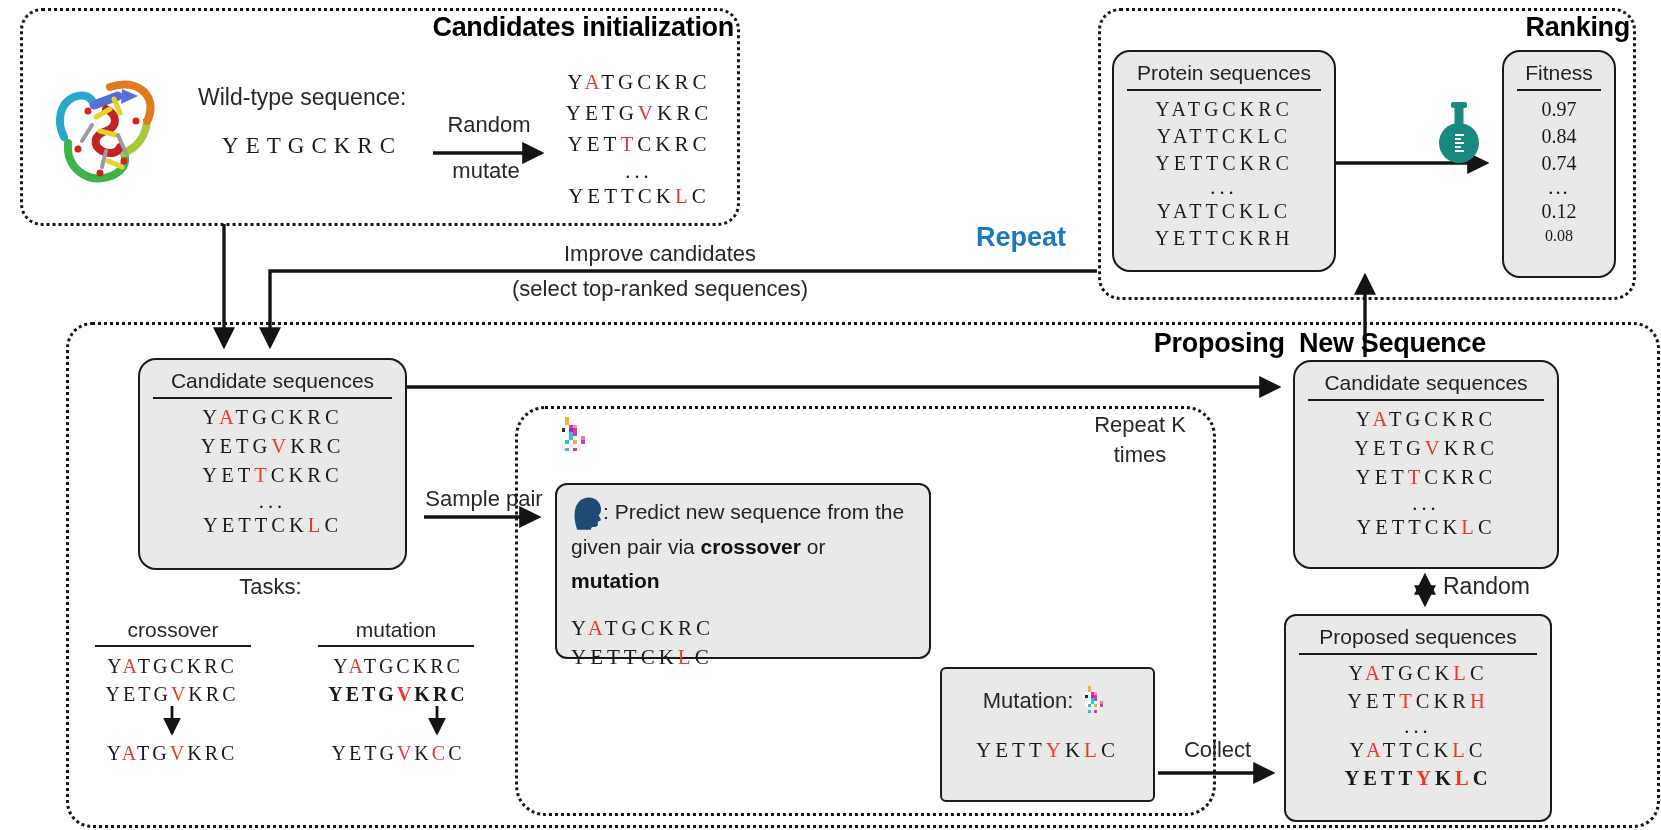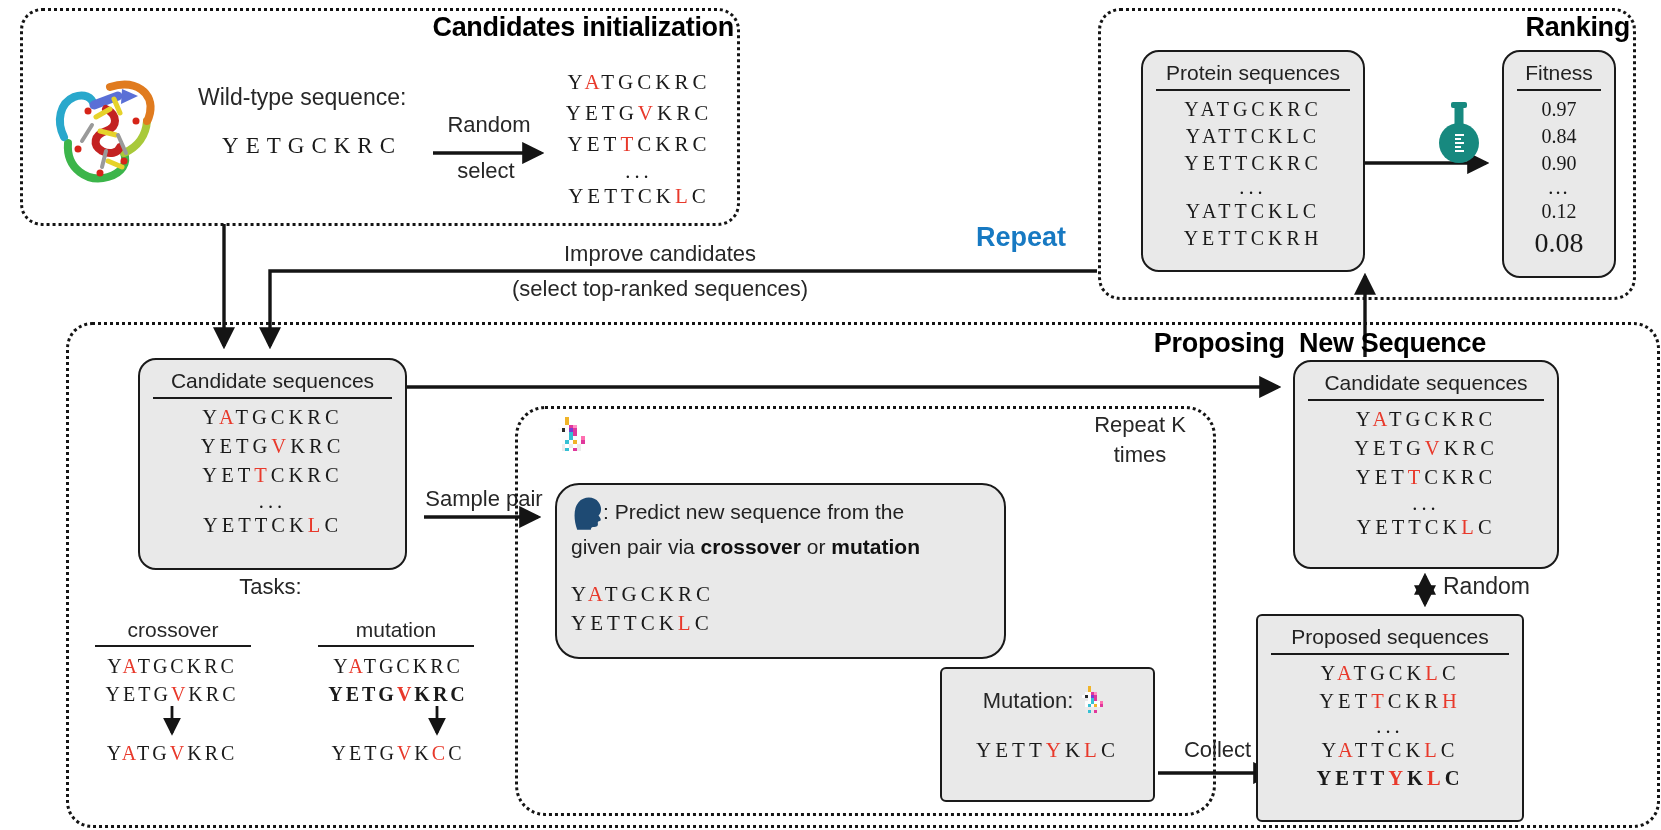--- a/index.html
+++ b/index.html
@@ -111,34 +111,34 @@
         <circle cx="76" cy="96" r="3.5"></circle>
       <circle cx="52" cy="108" r="3.5"></circle>
         <circle cx="88" cy="56" r="3.5"></circle>
         <circle cx="40" cy="46" r="3.5"></circle>
     </g>
   </svg>
 
   <div class="abs lbl" style="left:198px;top:84px;font-size:23px;">Wild-type sequence:</div>
   <div class="abs seq" style="left:222px;top:133px;font-size:23px;letter-spacing:7px;"><span>Y</span><span>E</span><span>T</span><span>G</span><span>C</span><span>K</span><span>R</span><span>C</span></div>
   <div class="abs lbl center" style="left:430px;top:112px;width:118px;">Random</div>
-  <div class="abs lbl center" style="left:430px;top:158px;width:112px;">select</div>
+  <div class="abs lbl center" style="left:430px;top:158px;width:112px;">mutate</div>
 
   <div class="abs rows" style="left:548px;top:70px;width:182px;">
     <div class="seq" style="height:31px;font-size:21px;"><span>Y</span><span class="red">A</span><span>T</span><span>G</span><span>C</span><span>K</span><span>R</span><span>C</span></div>
     <div class="seq" style="height:31px;font-size:21px;"><span>Y</span><span>E</span><span>T</span><span>G</span><span class="red">V</span><span>K</span><span>R</span><span>C</span></div>
     <div class="seq" style="height:31px;font-size:21px;"><span>Y</span><span>E</span><span>T</span><span class="red">T</span><span>C</span><span>K</span><span>R</span><span>C</span></div>
     <div class="seq dots"><span>.</span><span>.</span><span>.</span></div>
     <div class="seq" style="height:31px;font-size:21px;"><span>Y</span><span>E</span><span>T</span><span>T</span><span>C</span><span>K</span><span class="red">L</span><span>C</span></div>
   </div>
 
   <div class="dashedbox" style="left:1098px;top:8px;width:532px;height:286px;border-radius:22px;"></div>
   <div class="abs title" style="left:1098px;top:12px;width:532px;">Ranking</div>
 
-  <div class="card" style="left:1112px;top:50px;width:220px;height:218px;border-radius:18px;margin-left:29px;">
+  <div class="card" style="left:1112px;top:50px;width:220px;height:218px;border-radius:18px;">
     <div class="hd">Protein sequences</div>
     <div class="rule"></div>
     <div class="rows">
       <div class="seq" style="height:27px;font-size:20px;"><span>Y</span><span>A</span><span>T</span><span>G</span><span>C</span><span>K</span><span>R</span><span>C</span></div>
       <div class="seq" style="height:27px;font-size:20px;"><span>Y</span><span>A</span><span>T</span><span>T</span><span>C</span><span>K</span><span>L</span><span>C</span></div>
       <div class="seq" style="height:27px;font-size:20px;"><span>Y</span><span>E</span><span>T</span><span>T</span><span>C</span><span>K</span><span>R</span><span>C</span></div>
       <div class="seq dots"><span>.</span><span>.</span><span>.</span></div>
       <div class="seq" style="height:27px;font-size:20px;"><span>Y</span><span>A</span><span>T</span><span>T</span><span>C</span><span>K</span><span>L</span><span>C</span></div>
       <div class="seq" style="height:27px;font-size:20px;"><span>Y</span><span>E</span><span>T</span><span>T</span><span>C</span><span>K</span><span>R</span><span>H</span></div>
     </div>
@@ -158,24 +158,24 @@
       <rect x="22" y="48" width="9" height="2"></rect>
     </g>
   </svg>
 
   <div class="card" style="left:1502px;top:50px;width:110px;height:224px;border-radius:18px;">
     <div class="hd">Fitness</div>
     <div class="rule"></div>
     <div class="rows">
       <div class="seq" style="height:27px;font-size:20px;letter-spacing:0;">0.97</div>
       <div class="seq" style="height:27px;font-size:20px;letter-spacing:0;">0.84</div>
-      <div class="seq" style="height:27px;font-size:20px;letter-spacing:0;">0.90</div>
+      <div class="seq" style="height:27px;font-size:20px;letter-spacing:0;">0.74</div>
       <div class="seq dots" style="letter-spacing:2px;">...</div>
       <div class="seq" style="height:27px;font-size:20px;letter-spacing:0;">0.12</div>
-      <div class="seq" style="height:27px;font-size:28px;letter-spacing:0;">0.08</div>
+      <div class="seq" style="height:27px;font-size:16px;letter-spacing:0;">0.08</div>
     </div>
   </div>
 
   <div class="abs blue center" style="left:965px;top:222px;width:112px;font-size:27px;">Repeat</div>
   <div class="abs lbl center" style="left:500px;top:241px;width:320px;">Improve candidates</div>
   <div class="abs lbl center" style="left:485px;top:276px;width:350px;">(select top-ranked sequences)</div>
 
   <div class="dashedbox" style="left:66px;top:322px;width:1588px;height:500px;border-radius:26px;"></div>
   <div class="abs title" style="left:66px;top:328px;width:1420px;">Proposing  New Sequence</div>
 
@@ -206,21 +206,21 @@
 
   <div class="dashedbox" style="left:515px;top:406px;width:695px;height:404px;border-radius:30px;"></div>
   <svg class="abs" style="left:550px;top:412px;" width="46" height="48">
       <use href="#unicorn" width="46" height="48"></use>
     </svg>
   <div class="abs lbl center" style="left:1075px;top:410px;width:130px;line-height:30px;">
     <span>Repeat K</span><br>
     <span>times</span>
   </div>
 
-  <div class="card" style="left:555px;top:483px;width:451px;height:176px;border-radius:24px;padding:9px 14px;box-sizing:border-box;">
+  <div class="card" style="left:555px;top:483px;width:376px;height:176px;border-radius:12px;padding:9px 14px;box-sizing:border-box;">
     <div class="prompt-text">
       <svg width="32" height="36" viewBox="0 0 36 40" style="vertical-align:-11px;">
         <path fill="var(--navy)" d="M7 40 C 3 29 2.5 16 8.5 9 C 14.5 2 26 2 31 9 C 35 14.5 34.5 20 31 24 C 33 26.5 34 28.5 33.2 29.6 C 32.4 30.7 30.5 30.4 30.2 31.4 C 29.9 32.6 31 34.6 29.3 36 C 27.6 37.3 24.5 36.3 23.3 37.4 C 22.3 38.3 22.4 40 22.4 40 Z"></path>
       </svg><span>: Predict new sequence from the</span><br>
       <span>given pair via </span><b>crossover</b><span> or </span><b>mutation</b>
     </div>
     <div class="seq left" style="margin-top:16px;font-size:21px;line-height:29px;"><span>Y</span><span class="red">A</span><span>T</span><span>G</span><span>C</span><span>K</span><span>R</span><span>C</span></div>
     <div class="seq left" style="font-size:21px;line-height:29px;"><span>Y</span><span>E</span><span>T</span><span>T</span><span>C</span><span>K</span><span class="red">L</span><span>C</span></div>
   </div>
 
@@ -242,21 +242,21 @@
       <div class="seq"><span>Y</span><span class="red">A</span><span>T</span><span>G</span><span>C</span><span>K</span><span>R</span><span>C</span></div>
       <div class="seq"><span>Y</span><span>E</span><span>T</span><span>G</span><span class="red">V</span><span>K</span><span>R</span><span>C</span></div>
       <div class="seq"><span>Y</span><span>E</span><span>T</span><span class="red">T</span><span>C</span><span>K</span><span>R</span><span>C</span></div>
       <div class="seq dots"><span>.</span><span>.</span><span>.</span></div>
       <div class="seq"><span>Y</span><span>E</span><span>T</span><span>T</span><span>C</span><span>K</span><span class="red">L</span><span>C</span></div>
     </div>
   </div>
 
   <div class="abs lbl" style="left:1443px;top:573px;font-size:23px;">Random</div>
 
-  <div class="card" style="left:1256px;top:614px;width:264px;height:204px;border-radius:6px;">
+  <div class="card" style="left:1284px;top:614px;width:264px;height:204px;border-radius:12px;">
     <div class="hd">Proposed sequences</div>
     <div class="rule"></div>
     <div class="rows">
       <div class="seq" style="height:28px;"><span>Y</span><span class="red">A</span><span>T</span><span>G</span><span>C</span><span>K</span><span class="red">L</span><span>C</span></div>
       <div class="seq" style="height:28px;"><span>Y</span><span>E</span><span>T</span><span class="red">T</span><span>C</span><span>K</span><span>R</span><span class="red">H</span></div>
       <div class="seq dots"><span>.</span><span>.</span><span>.</span></div>
       <div class="seq" style="height:28px;"><span>Y</span><span class="red">A</span><span>T</span><span>T</span><span>C</span><span>K</span><span class="red">L</span><span>C</span></div>
       <div class="seq bold" style="height:28px;"><span>Y</span><span>E</span><span>T</span><span>T</span><span class="red">Y</span><span>K</span><span class="red">L</span><span>C</span></div>
     </div>
   </div>

